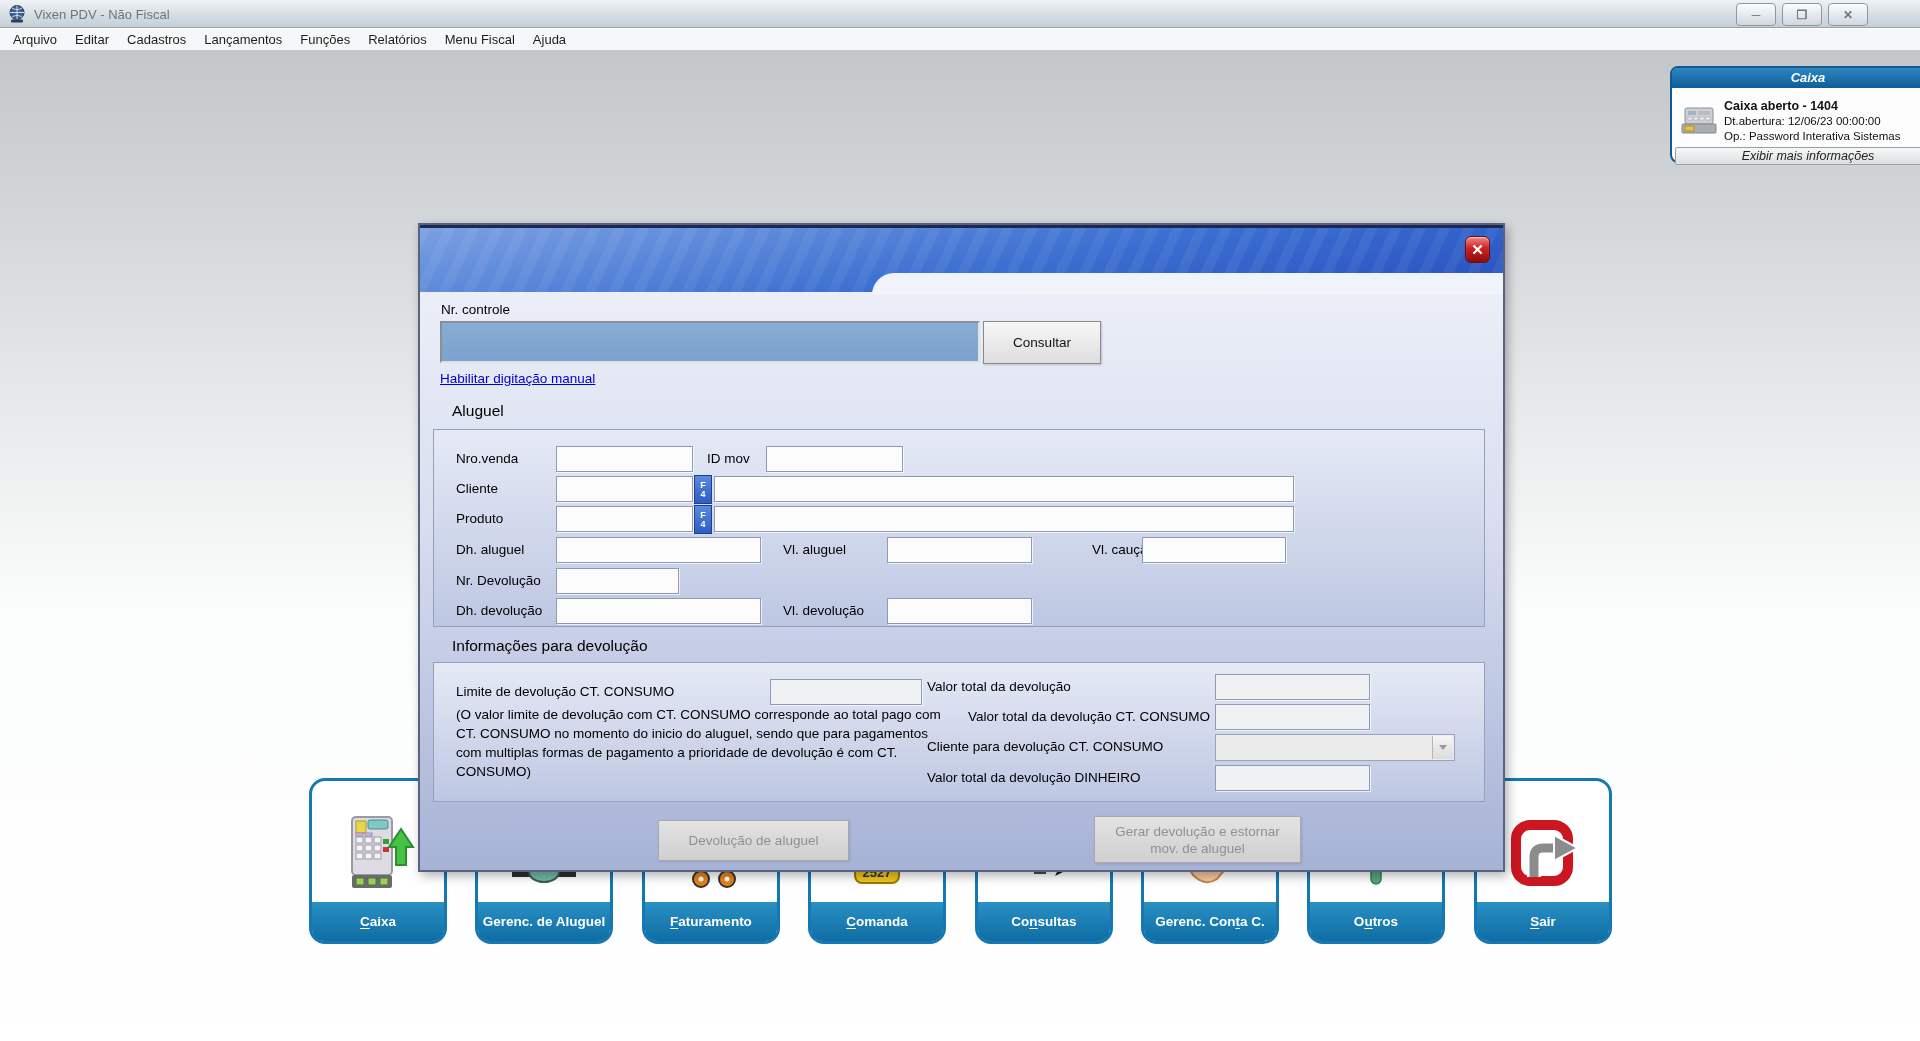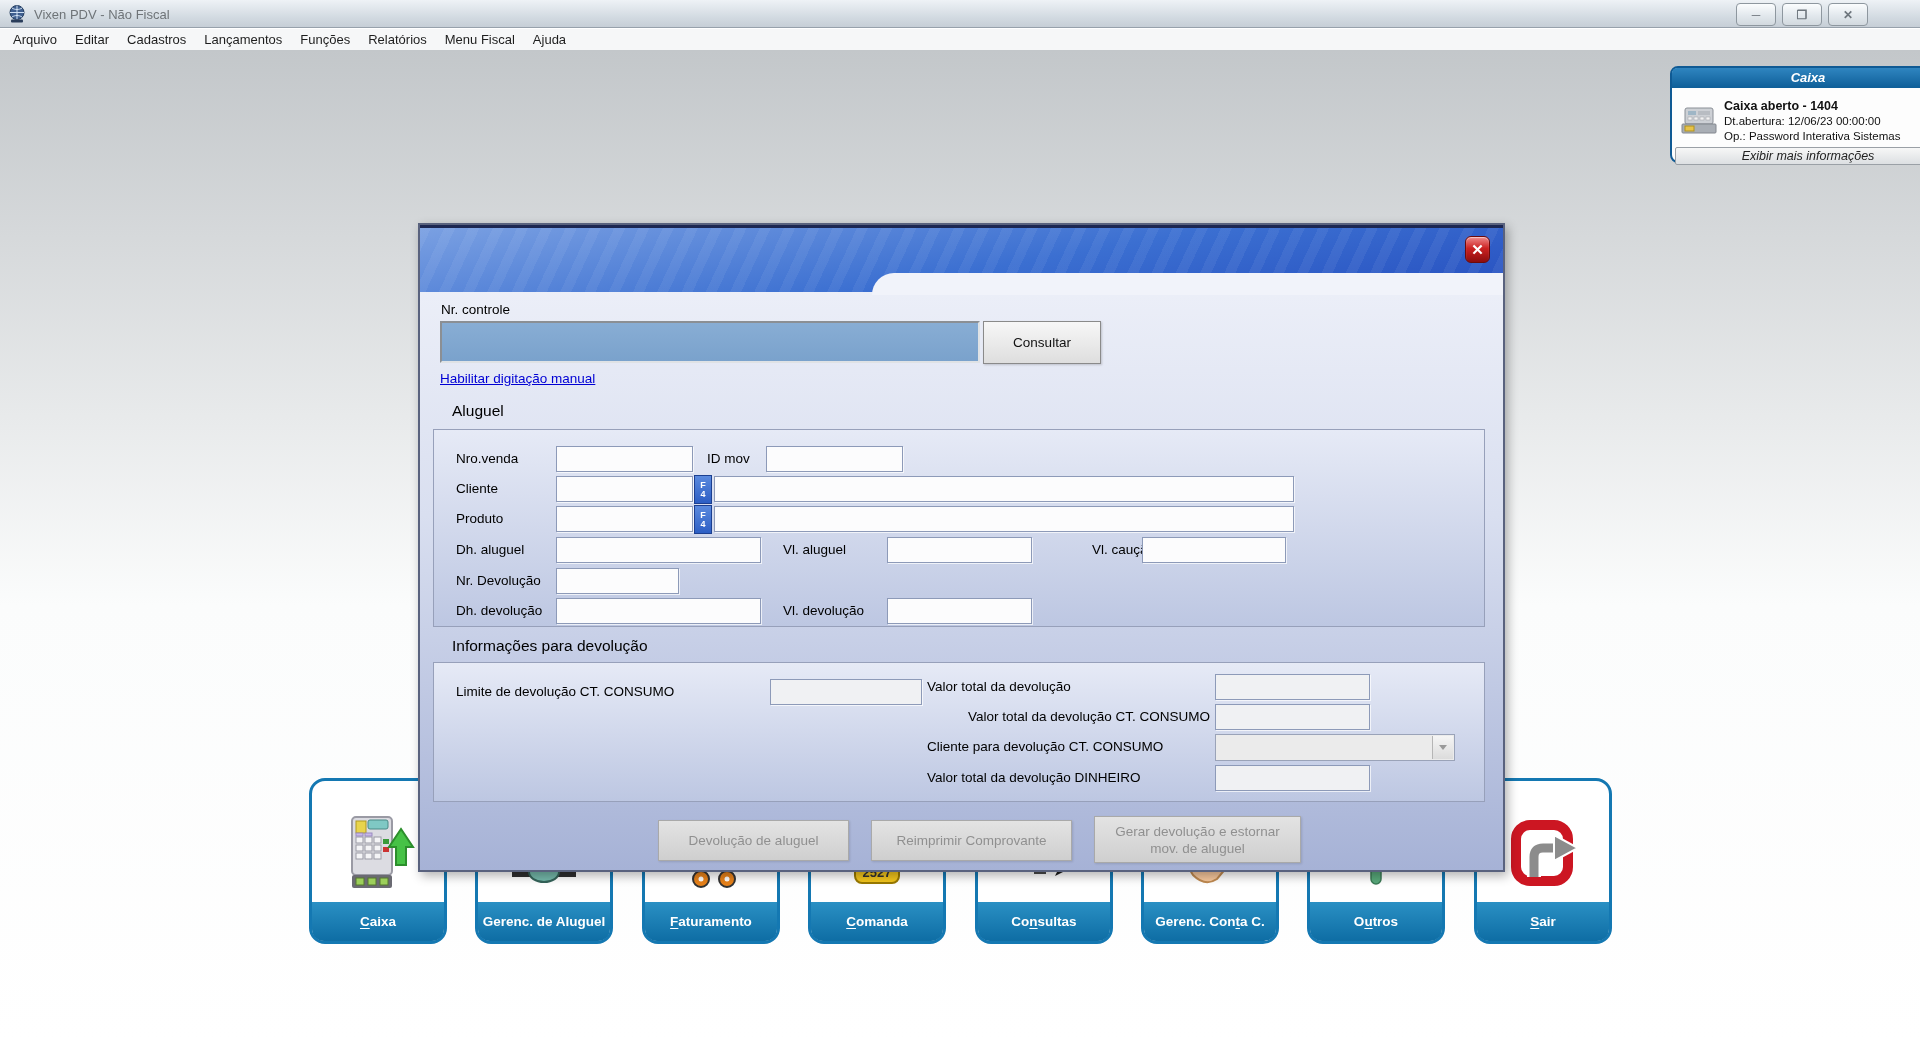--- a/index.html
+++ b/index.html
@@ -337,36 +337,36 @@
     <div class="lbl" style="left:36px; top:378px;">Dh. devolução</div>
     <input class="field" style="left: 136px; top: 373px; width: 205px;" value="">
     <div class="lbl" style="left:363px; top:378px;">Vl. devolução</div>
     <input class="field" style="left: 467px; top: 373px; width: 145px;" value="">
 
     <div class="sec-h" style="top:412px;">Informações para devolução</div>
     <div class="grpbox" style="top:437px; height:140px;"></div>
 
     <div class="lbl" style="left:36px; top:459px;">Limite de devolução CT. CONSUMO</div>
     <input class="field grey" style="left: 350px; top: 454px; width: 152px;" value="">
+    <div class="note">(O valor limite de devolução com CT. CONSUMO corresponde ao total pago com CT. CONSUMO no momento do inicio do aluguel, sendo que para pagamentos com multiplas formas de pagamento a prioridade de devolução é com CT. CONSUMO)</div>
 
     <div class="lbl" style="left:507px; top:454px;">Valor total da devolução</div>
     <input class="field grey" style="left: 795px; top: 449px; width: 155px;" value="">
 
     <div class="lbl" style="left:507px; top:484px;margin-left:41px;">Valor total da devolução CT. CONSUMO</div>
     <input class="field grey" style="left: 795px; top: 479px; width: 155px;" value="">
 
     <div class="lbl" style="left:507px; top:514px;">Cliente para devolução CT. CONSUMO</div>
     <div class="combo" style="left:795px; top:509px; width:240px;">
       <span></span>
       <div class="combo-btn">
           <span class="chev"></span>
         </div>
     </div>
 
     <div class="lbl" style="left:507px; top:545px;">Valor total da devolução DINHEIRO</div>
     <input class="field grey" style="left: 795px; top: 540px; width: 155px;" value="">
 
     <div class="btn-dis" style="left:238px; top:595px; width:191px; height:41px;">Devolução de aluguel</div>
-    <div class="btn-dis" style="left:451px; top:595px; width:201px; height:41px;">Reimprimir Comprovante</div>
     <div class="btn-dis" style="left:674px; top:591px; width:207px; height:47px; padding:0 6px;">Gerar devolução e estornar mov. de aluguel</div>
   </div>
 
 </div>
 
 </body></html>

